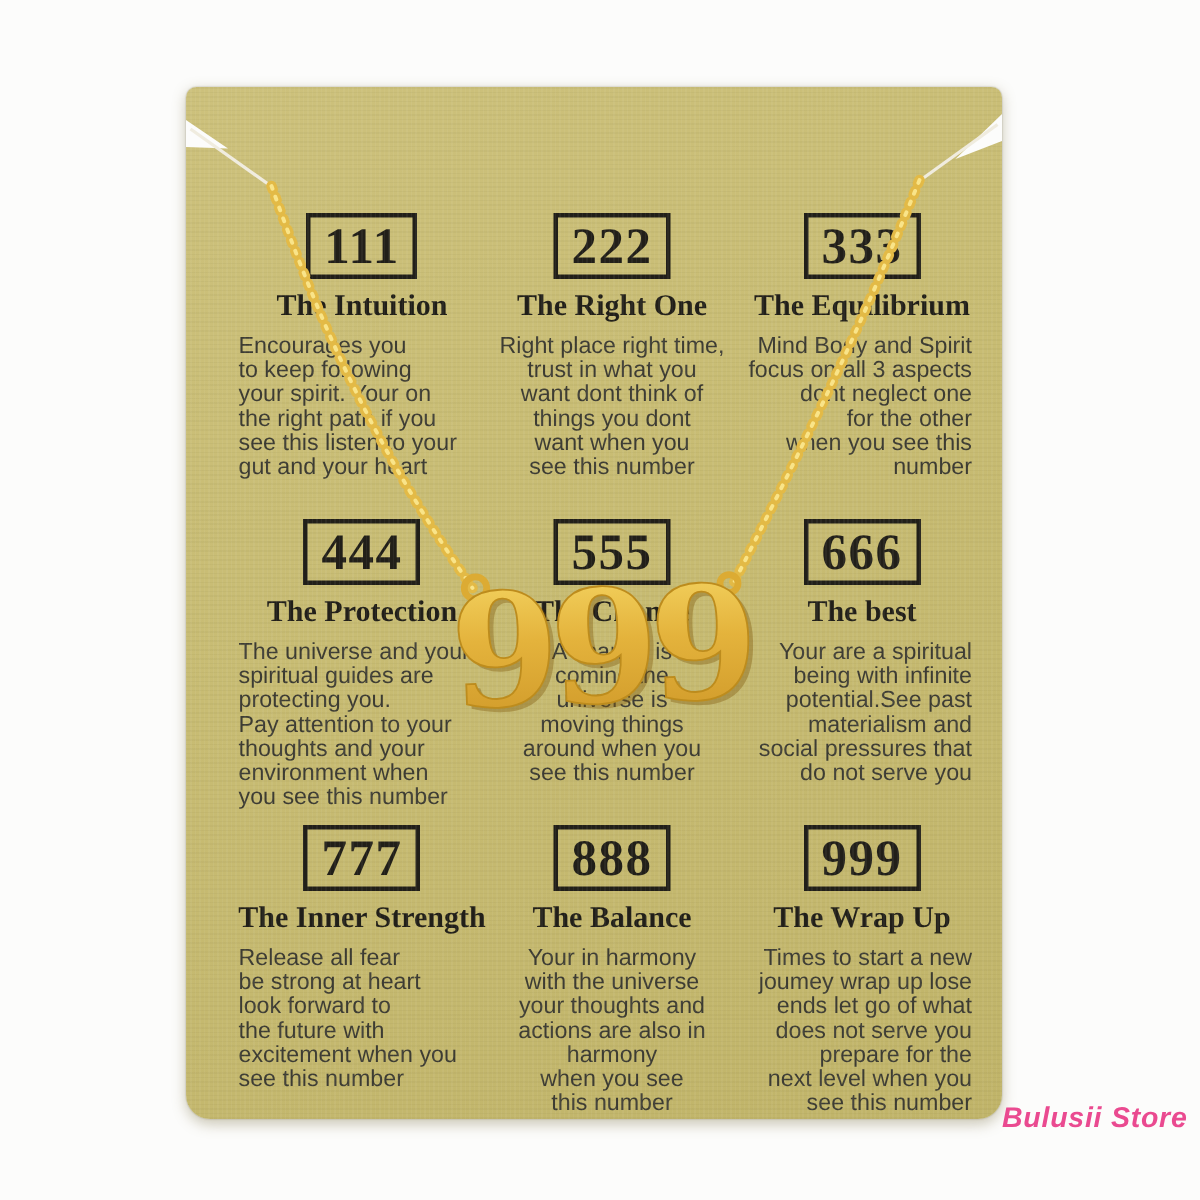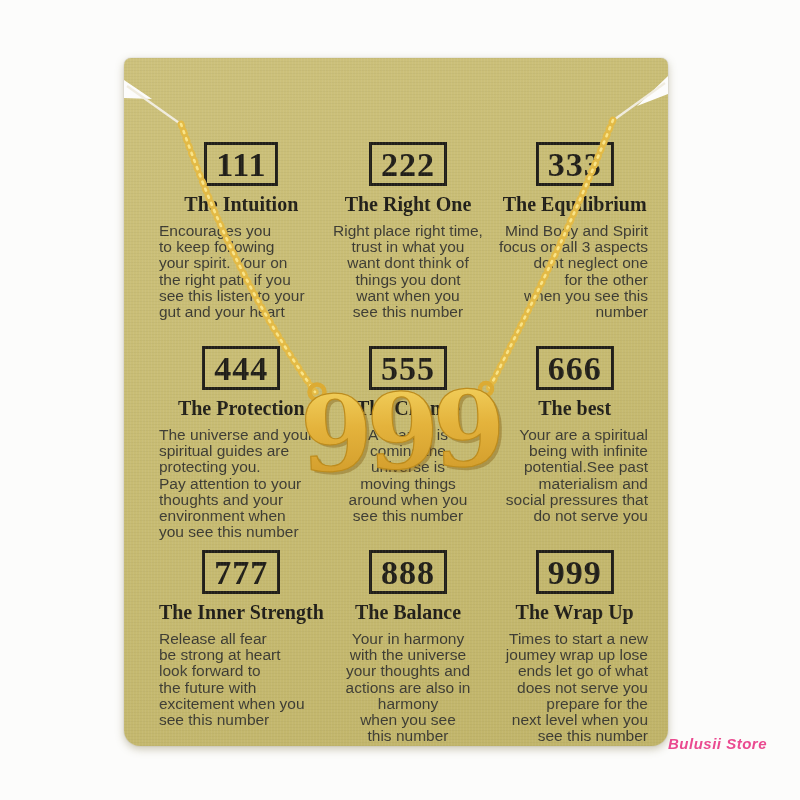--- a/index.html
+++ b/index.html
@@ -47,21 +47,21 @@
     font-size:15.5px;line-height:16.2px;color:#3d3c33;
     white-space:pre-line;
   }
   .align-left .body{text-align:left;padding-left:1px;}
   .align-center .body{text-align:center;}
   .align-right .body{text-align:right;padding-right:10px;}
   .overlay{position:absolute;left:0;top:0;z-index:10;pointer-events:none;}
   .watermark{
     position:absolute;left:668px;top:735px;z-index:20;
     font-family:"Liberation Sans",sans-serif;
-    font-style:italic;font-weight:bold;font-size:15px;letter-spacing:.5px;
+    font-style:italic;font-weight:bold;font-size:19px;letter-spacing:.5px;
     color:#ea4a90;
   }
 </style>
 </head>
 <body>
 
 <div class="card">
   <div class="grid">
 
     <div class="cell align-left">

